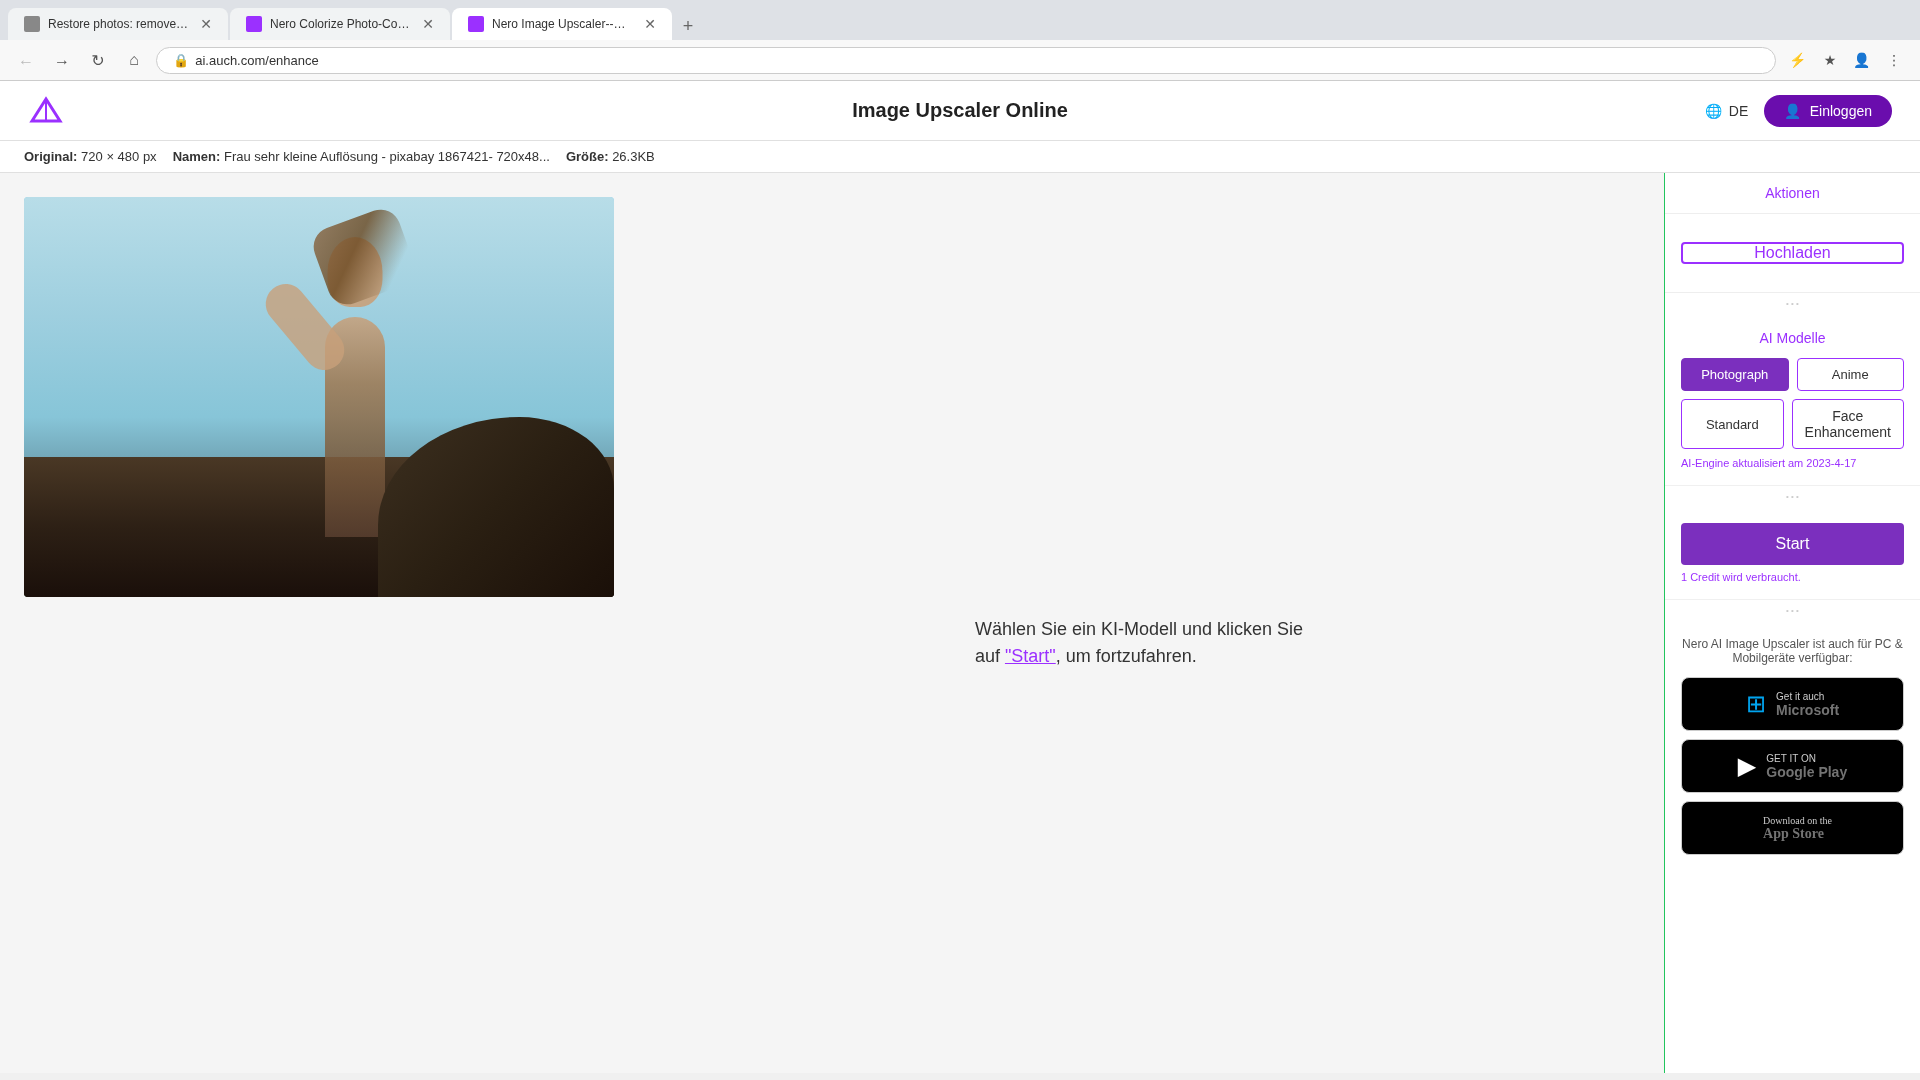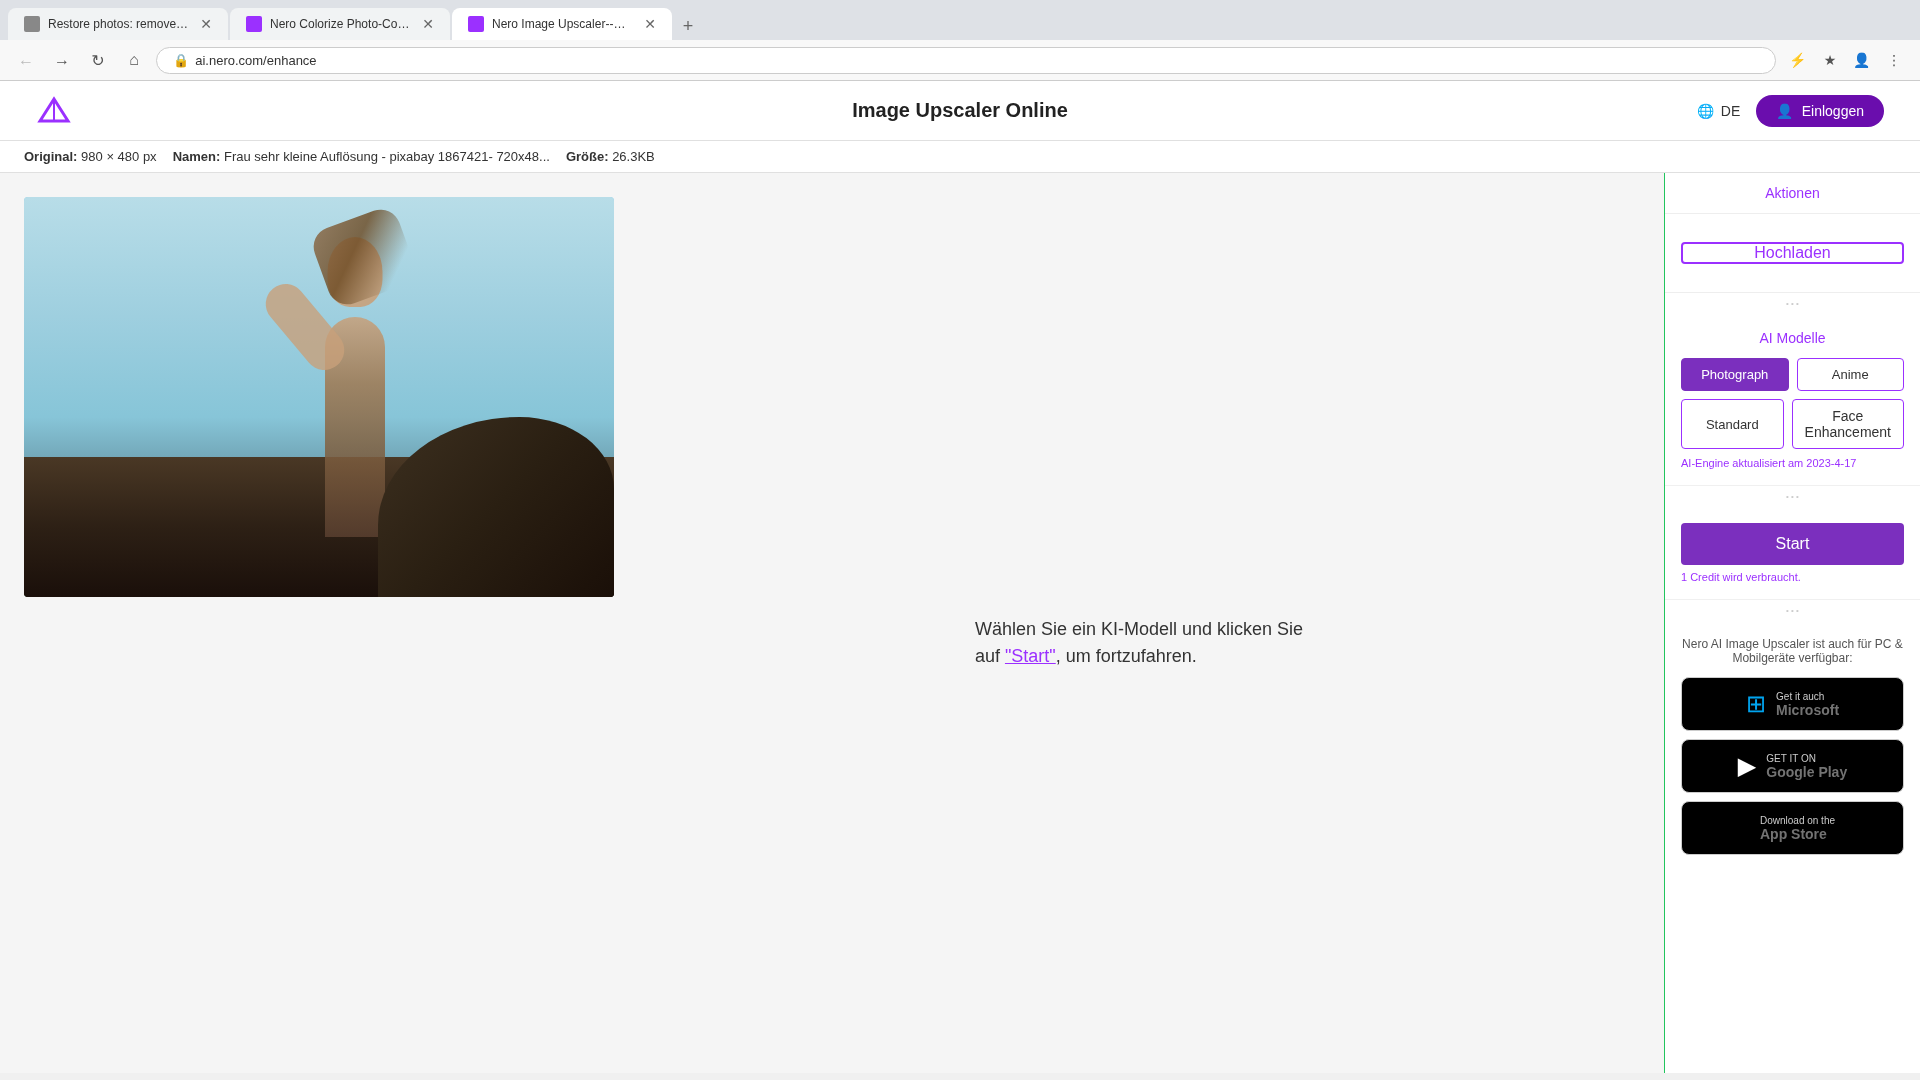--- a/index.html
+++ b/index.html
@@ -18,21 +18,21 @@
     .nav-bar { display: flex; align-items: center; padding: 6px 12px; background: #f8f8f8; gap: 8px; border-bottom: 1px solid #ccc; }
     .nav-btn { width: 28px; height: 28px; display: flex; align-items: center; justify-content: center; cursor: pointer; border-radius: 50%; color: #555; font-size: 16px; }
     .nav-btn.disabled { color: #bbb; cursor: default; }
     .address-bar { flex: 1; background: #fff; border: 1px solid #ccc; border-radius: 20px; padding: 5px 16px; font-size: 13px; color: #333; display: flex; align-items: center; }
     .address-lock { margin-right: 6px; color: #555; font-size: 13px; }
     .address-text { font-size: 13px; color: #333; }
     .nav-icons { display: flex; gap: 4px; align-items: center; }
     .nav-icon-btn { width: 28px; height: 28px; display: flex; align-items: center; justify-content: center; cursor: pointer; border-radius: 50%; color: #555; font-size: 14px; }
 
     
-    .app-header { background: #fff; display: flex; align-items: center; padding: 0 36px; height: 60px; border-bottom: 1px solid #e0e0e0; position: relative; }
+    .app-header { background: #fff; display: flex; align-items: center; padding: 0 28px; height: 60px; border-bottom: 1px solid #e0e0e0; position: relative; }
     .app-logo { display: flex; align-items: center; gap: 8px; }
     .logo-icon { width: 36px; height: 36px; }
     .app-title { position: absolute; left: 50%; transform: translateX(-50%); font-size: 20px; font-weight: bold; color: #222; }
     .header-right { margin-left: auto; display: flex; align-items: center; gap: 16px; }
     .lang-btn { display: flex; align-items: center; gap: 6px; font-size: 14px; color: #333; cursor: pointer; }
     .login-btn { display: flex; align-items: center; gap: 8px; background: #6a0dad; color: #fff; padding: 8px 20px; border-radius: 20px; font-size: 14px; cursor: pointer; }
 
     
     .info-bar { background: #fff; padding: 8px 24px; border-bottom: 1px solid #e0e0e0; font-size: 13px; color: #333; display: flex; gap: 16px; }
     .info-bar strong { font-weight: bold; }
@@ -63,21 +63,21 @@
 
     .start-section { padding: 16px; border-bottom: 1px solid #f0f0f0; }
     .start-btn { width: 100%; padding: 12px; background: #7b2fbe; color: #fff; font-size: 16px; border: none; cursor: pointer; border-radius: 4px; }
     .credit-note { font-size: 11px; color: #9b30ff; margin-top: 6px; text-align: left; }
 
     .app-download-section { padding: 16px; }
     .download-text { font-size: 12px; color: #555; text-align: center; margin-bottom: 12px; }
     .store-badge { width: 100%; height: 54px; border: 1px solid #ccc; border-radius: 8px; background: #000; display: flex; align-items: center; justify-content: center; margin-bottom: 8px; cursor: pointer; gap: 10px; color: #fff; overflow: hidden; }
     .store-badge.microsoft { background: #000; }
     .store-badge.google { background: #000; }
-    .store-badge.apple { background: #000; }
+    .store-badge.apple { background: #000; font-family: Liberation Serif, serif; }
     .store-icon { font-size: 24px; }
     .store-text { display: flex; flex-direction: column; }
     .store-small { font-size: 10px; color: #ccc; }
     .store-large { font-size: 14px; color: #737373; font-weight: bold; }
   </style>
 </head>
 <body>
 
 <div class="browser-chrome">
 
@@ -100,21 +100,21 @@
     <div class="tab-new">+</div>
   </div>
 
   <div class="nav-bar">
     <div class="nav-btn disabled">←</div>
     <div class="nav-btn">→</div>
     <div class="nav-btn">↻</div>
     <div class="nav-btn">⌂</div>
     <div class="address-bar">
       <span class="address-lock">🔒</span>
-      <span class="address-text">ai.nero.com/enhance</span>
+      <span class="address-text">ai.auch.com/enhance</span>
     </div>
     <div class="nav-icons">
       <div class="nav-icon-btn">⚡</div>
       <div class="nav-icon-btn">★</div>
       <div class="nav-icon-btn">👤</div>
       <div class="nav-icon-btn">⋮</div>
     </div>
   </div>
 </div>
 
@@ -132,21 +132,21 @@
       <span>DE</span>
     </div>
     <div class="login-btn">
       <span>👤</span>
       <span>Einloggen</span>
     </div>
   </div>
 </div>
 
 <div class="info-bar">
-  <span><strong>Original:</strong> <span>980 × 480 px</span></span>
+  <span><strong>Original:</strong> <span>720 × 480 px</span></span>
   <span><strong>Namen:</strong> <span>Frau sehr kleine Auflösung - pixabay 1867421- 720x48...</span></span>
   <span><strong>Größe:</strong> <span>26.3KB</span></span>
 </div>
 
 <div class="main-layout">
 
   <div class="main-content">
 
     <div class="image-panel">
       <div class="original-image">

